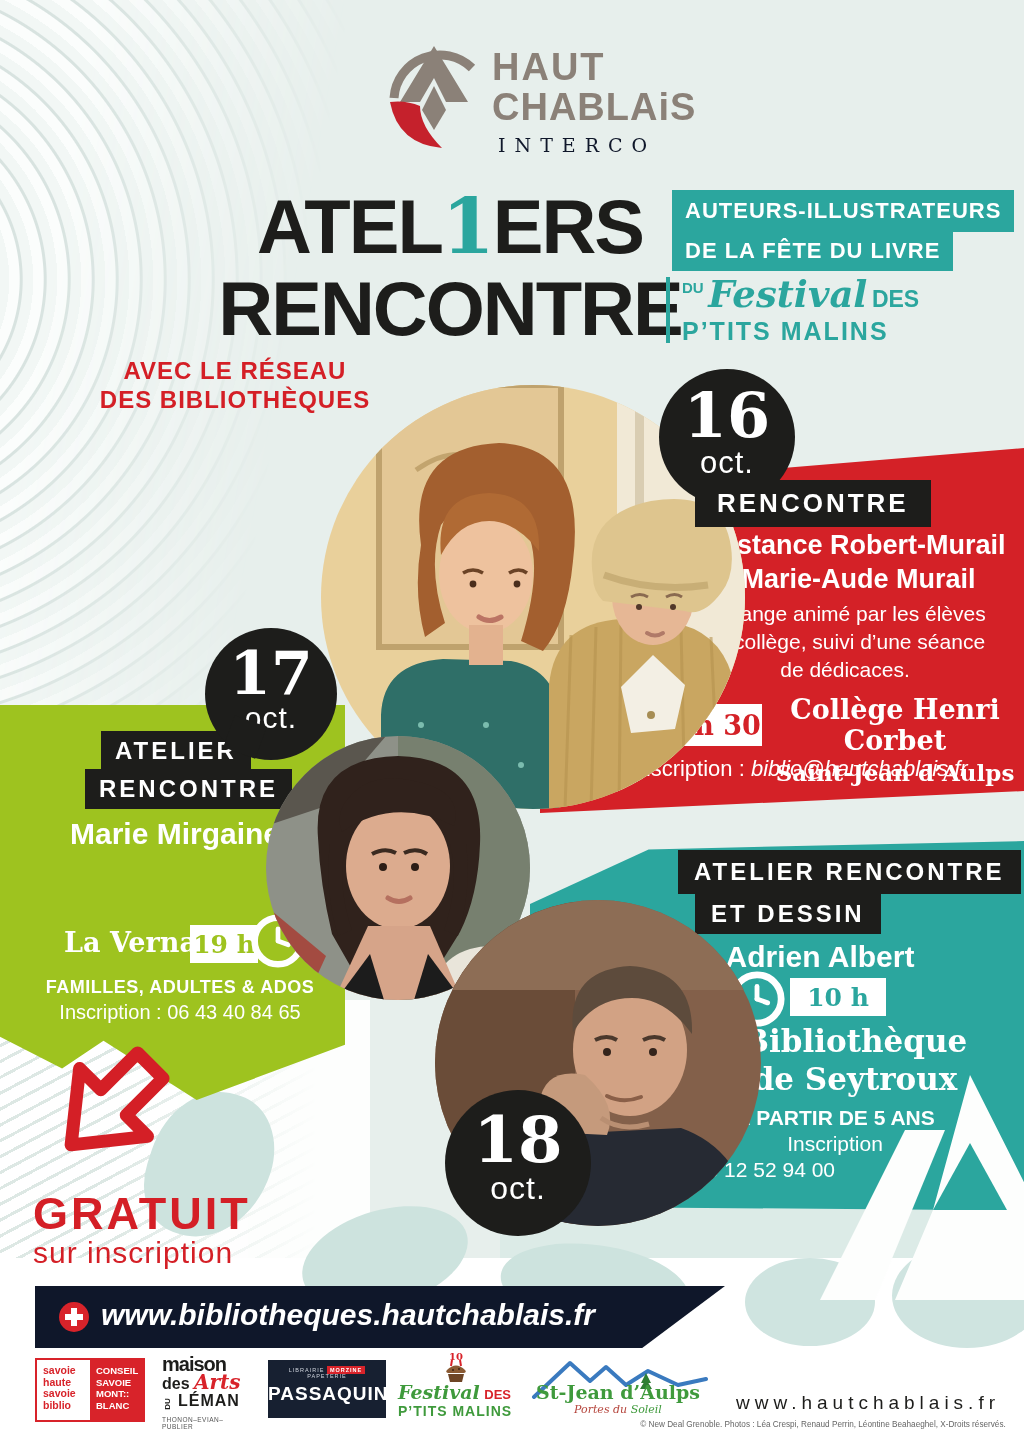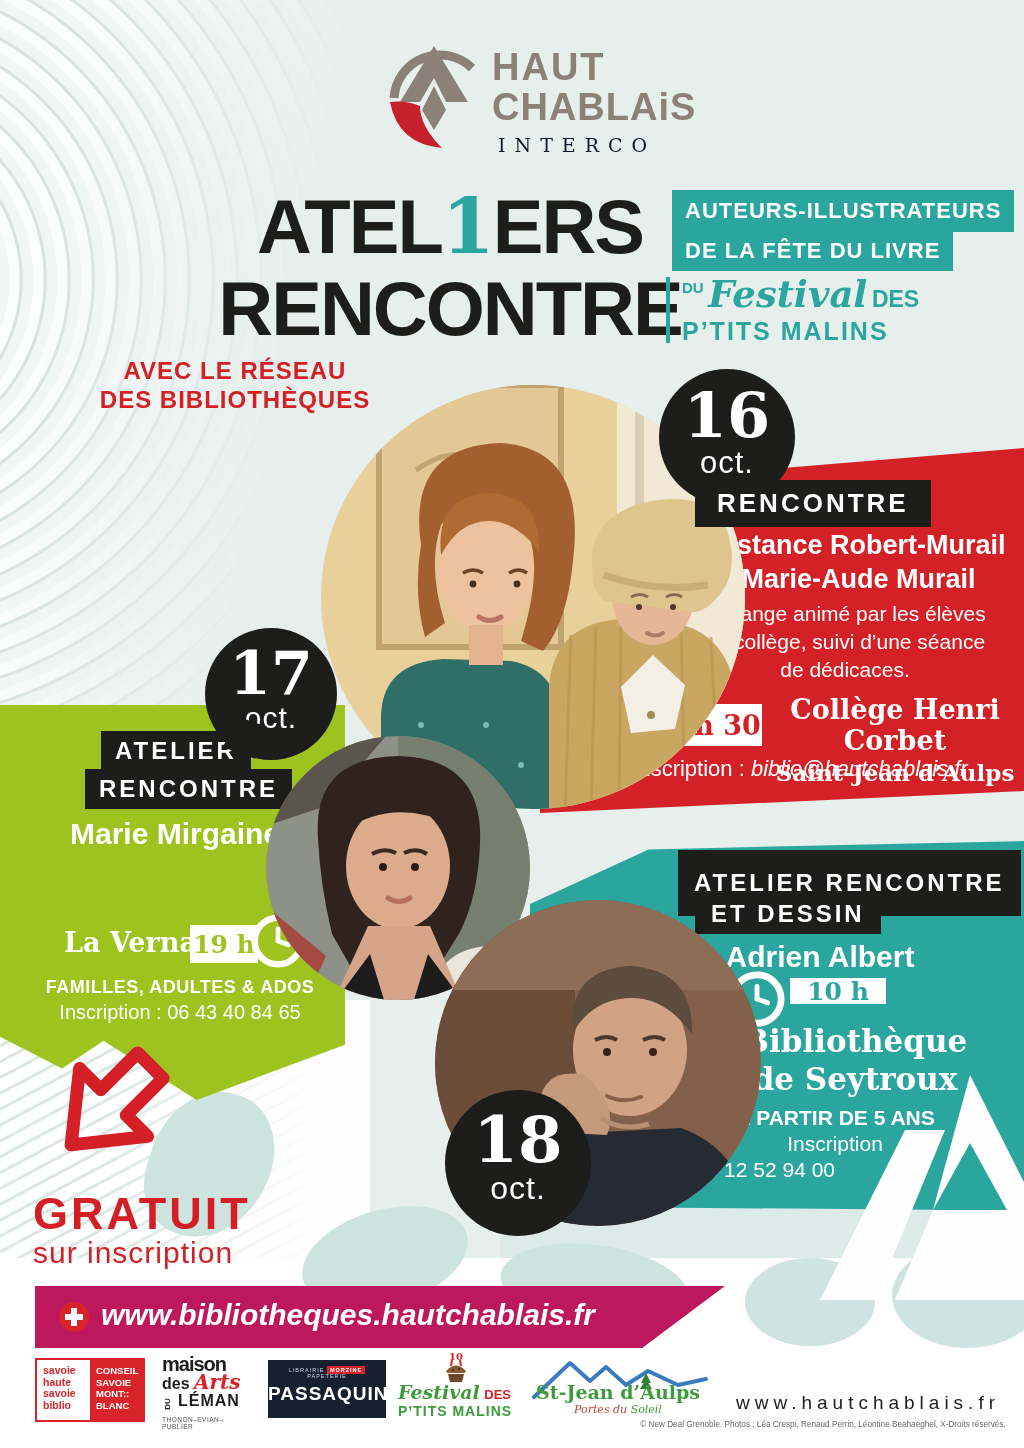--- a/index.html
+++ b/index.html
@@ -106,29 +106,29 @@
       <circle cx="30" cy="30" r="25" fill="none" stroke="#fff" stroke-width="7"></circle>
       <line x1="30" y1="30" x2="30" y2="17" stroke="#fff" stroke-width="5" stroke-linecap="round"></line>
       <line x1="30" y1="30" x2="41" y2="34" stroke="#fff" stroke-width="5" stroke-linecap="round"></line>
     </svg>
     <div class="abs" style="left:40px;top:272px;width:280px;text-align:center;font-weight:700;font-size:18px;letter-spacing:0.5px;">FAMILLES, ADULTES &amp; ADOS</div>
     <div class="abs" style="left:40px;top:296px;width:280px;text-align:center;font-size:20px;">Inscription : 06 43 40 84 65</div>
   </div>
 
   <div class="abs" style="left:530px;top:820px;width:494px;height:420px;background:#2ba69e;clip-path:polygon(0 20%,24% 7%,100% 5%,100% 93%,0 92%);"></div>
   <div class="abs" style="left:530px;top:820px;width:494px;height:420px;color:#fff;">
-    <div class="abs chip" style="left:148px;top:30px;padding:19px 16px;font-size:24px;">ATELIER RENCONTRE</div>
+    <div class="abs chip" style="left:148px;top:30px;padding:8px 16px;font-size:24px;">ATELIER RENCONTRE</div>
     <div class="abs chip" style="left:165px;top:74px;padding:6px 16px;font-size:24px;">ET DESSIN</div>
     <div class="abs" style="left:150px;top:120px;width:280px;text-align:center;font-weight:700;font-size:30px;">Adrien Albert</div>
     <svg class="abs" style="left:198px;top:150px;" width="58" height="58" viewBox="0 0 60 60">
       <circle cx="30" cy="30" r="25" fill="none" stroke="#fff" stroke-width="7"></circle>
       <line x1="30" y1="30" x2="30" y2="17" stroke="#fff" stroke-width="5" stroke-linecap="round"></line>
       <line x1="30" y1="30" x2="41" y2="34" stroke="#fff" stroke-width="5" stroke-linecap="round"></line>
     </svg>
-    <div class="abs whitebadge serif" style="left:260px;top:158px;width:96px;height:26px;color:#2ba69e;font-size:25px;">10 h</div>
+    <div class="abs whitebadge serif" style="left:260px;top:158px;width:96px;height:38px;color:#2ba69e;font-size:25px;">10 h</div>
     <div class="abs serif" style="left:180px;top:202px;width:290px;text-align:center;font-weight:700;font-size:31px;line-height:38px;">
       <div>Bibliothèque</div>
       <div>de Seytroux</div>
     </div>
     <div class="abs" style="left:180px;top:286px;width:250px;text-align:center;font-weight:700;font-size:21px;">À PARTIR DE 5 ANS</div>
     <div class="abs" style="left:180px;top:312px;width:250px;text-align:center;font-size:21px;">Inscription</div>
     <div class="abs" style="left:110px;top:338px;width:250px;text-align:center;font-size:21px;">06 12 52 94 00</div>
   </div>
 
   <svg class="abs" style="left:660px;top:980px;" width="364" height="320" viewBox="0 0 364 320">
@@ -244,21 +244,21 @@
 
   <svg class="abs" style="left:18px;top:1038px;" width="160" height="160" viewBox="0 0 160 160">
     <g transform="rotate(45 80 80)">
       <path d="M62 6 h36 v52 h30 l-48 60 -48 -60 h30 Z" fill="none" stroke="#d41f26" stroke-width="13" stroke-linejoin="round"></path>
     </g>
   </svg>
 
   <div class="abs" style="left:33px;top:1236px;color:#d41f26;font-size:30px;letter-spacing:1px;">sur inscription</div>
   <div class="abs" style="left:33px;top:1188px;color:#d41f26;font-weight:700;font-size:45px;letter-spacing:3px;">GRATUIT</div>
 
-  <div class="abs" style="left:35px;top:1286px;width:690px;height:62px;background:#be185d;clip-path:polygon(0 0,100% 0,88% 100%,0 100%);">
+  <div class="abs" style="left:35px;top:1286px;width:690px;height:62px;background:#0f172a;clip-path:polygon(0 0,100% 0,88% 100%,0 100%);">
     <svg class="abs" style="left:24px;top:16px;" width="30" height="30" viewBox="0 0 30 30">
       <circle cx="15" cy="15" r="15" fill="#d8232a"></circle>
       <rect x="12" y="6" width="6" height="18" fill="#fff"></rect>
       <rect x="6" y="12" width="18" height="6" fill="#fff"></rect>
     </svg>
     <div class="abs" style="left:66px;top:12px;color:#fff;font-weight:700;font-style:italic;font-size:30px;">www.bibliotheques.hautchablais.fr</div>
   </div>
 
   <div class="abs" style="left:35px;top:1358px;width:110px;height:64px;display:flex;border:2px solid #d8232a;box-sizing:border-box;">
     <div style="width:50%;background:#fff;color:#d8232a;font-weight:700;font-size:10.5px;line-height:11.5px;padding:5px 0 0 6px;">

